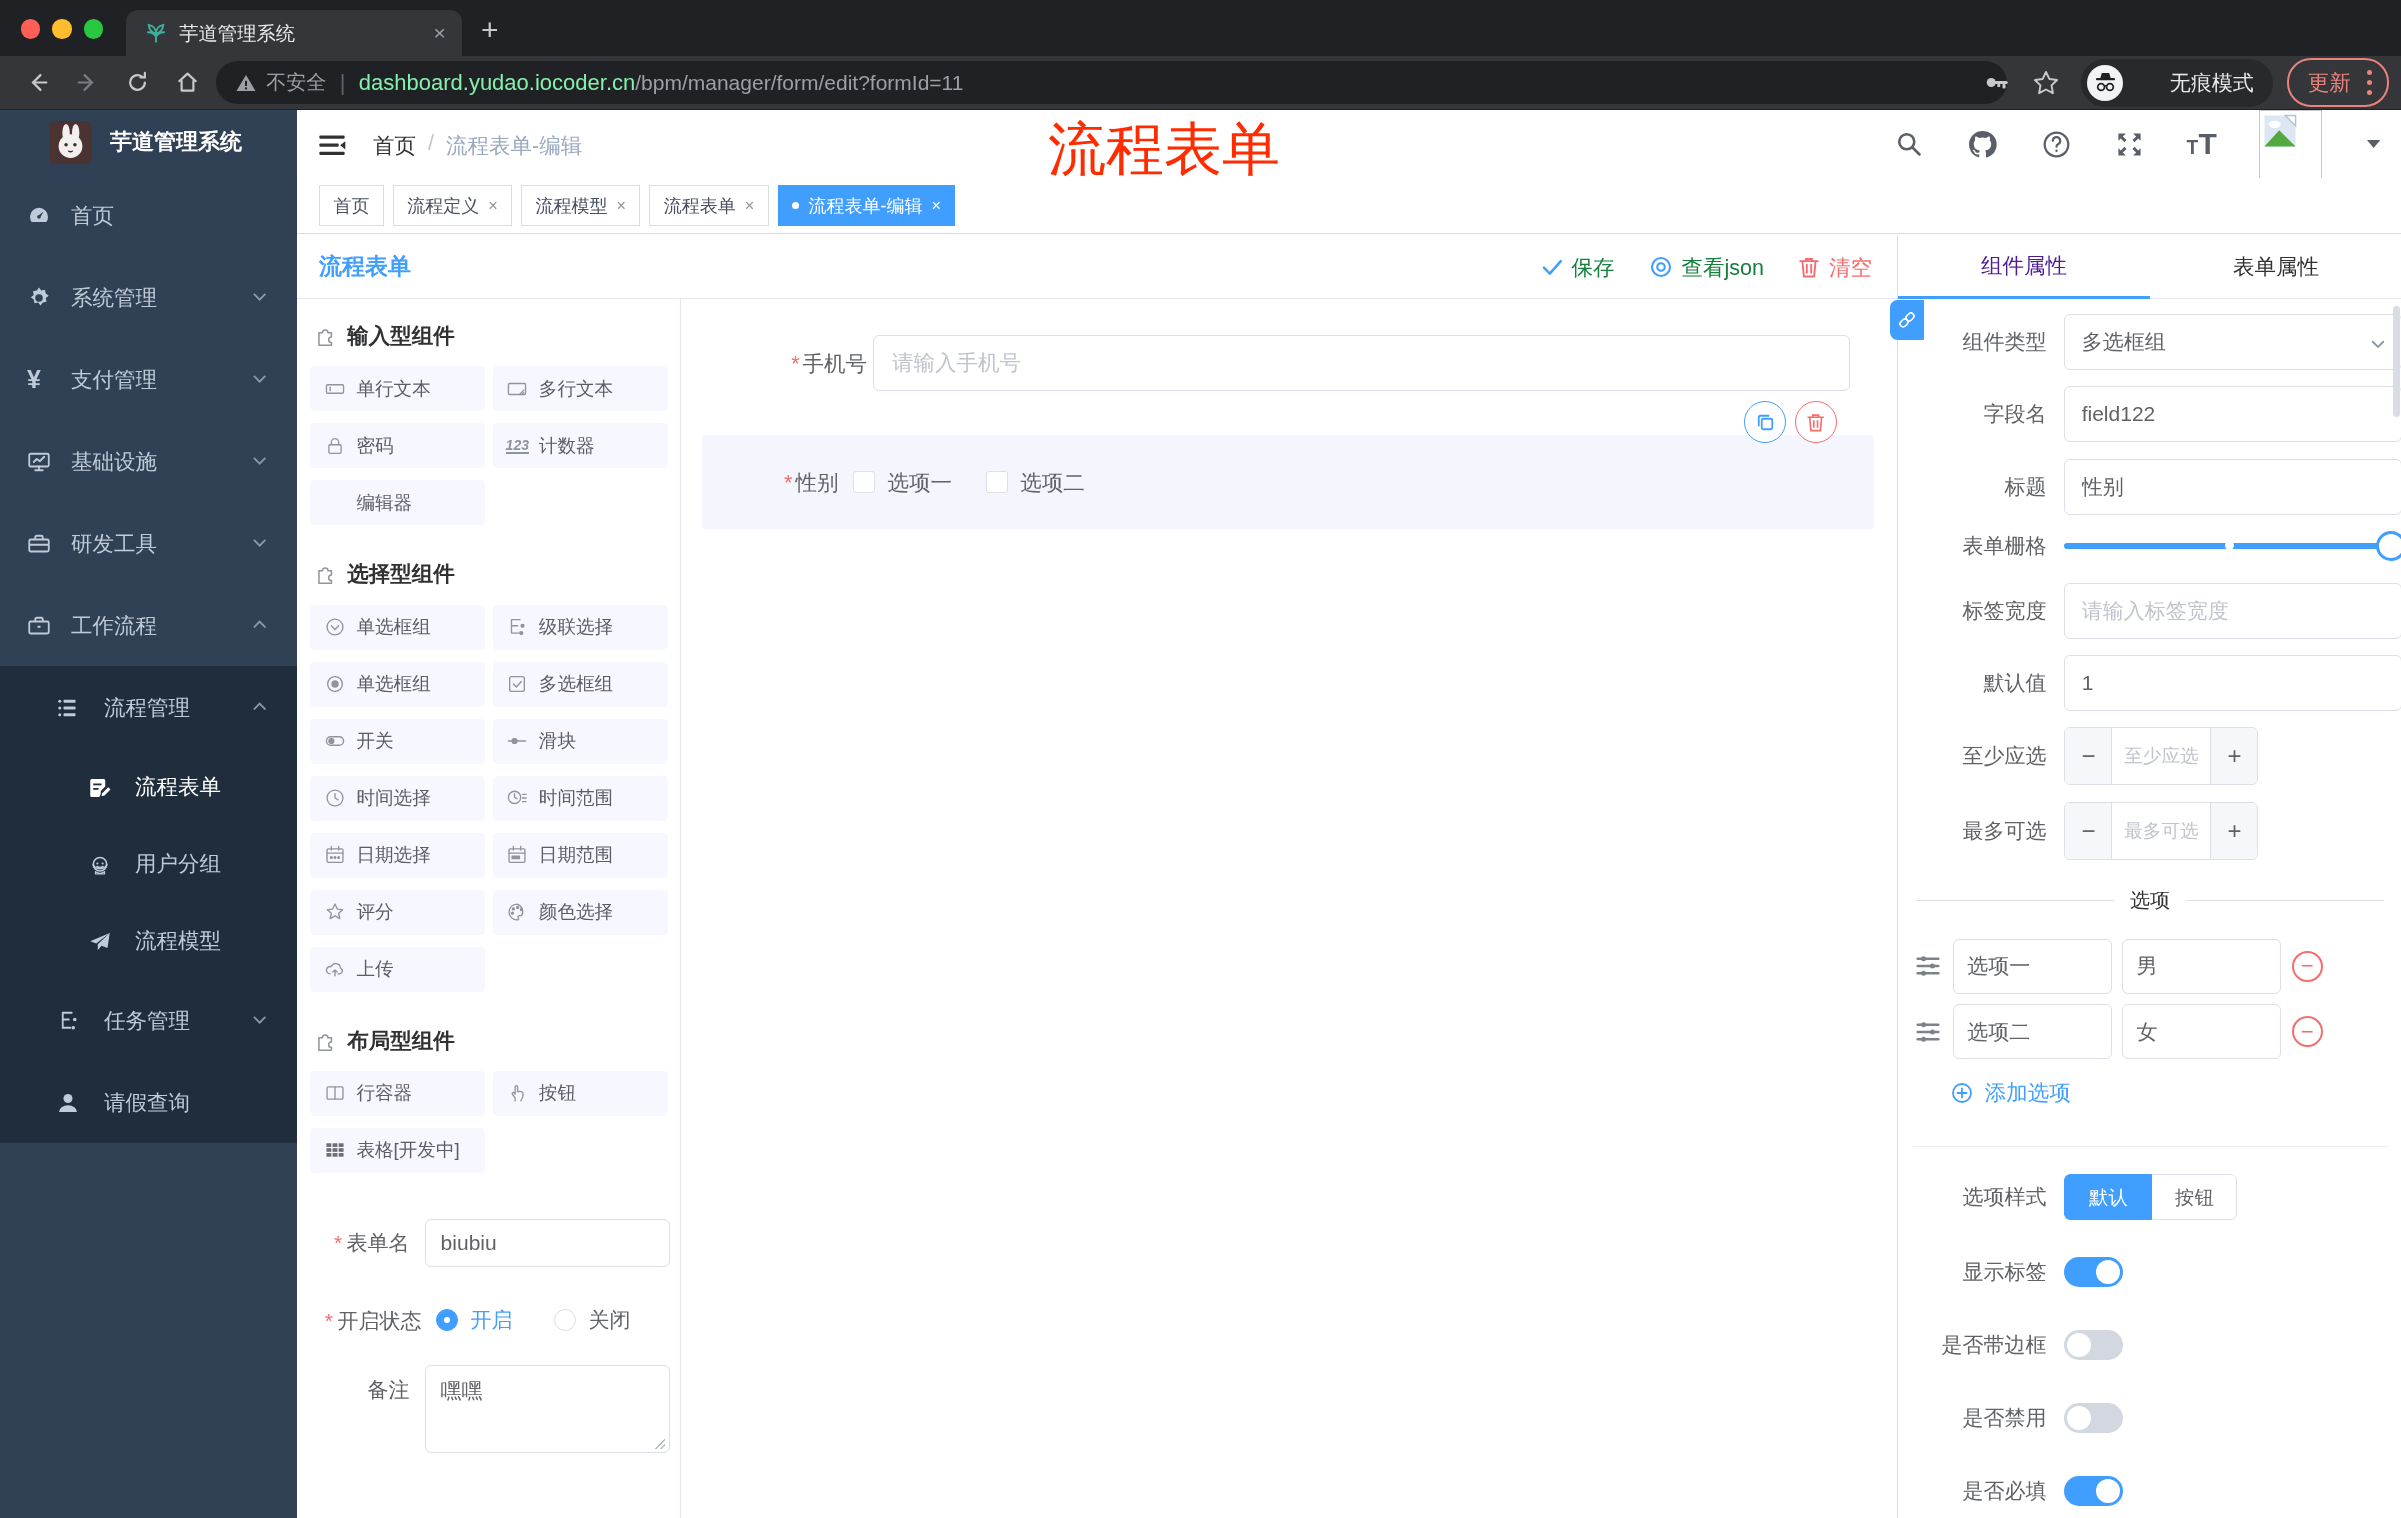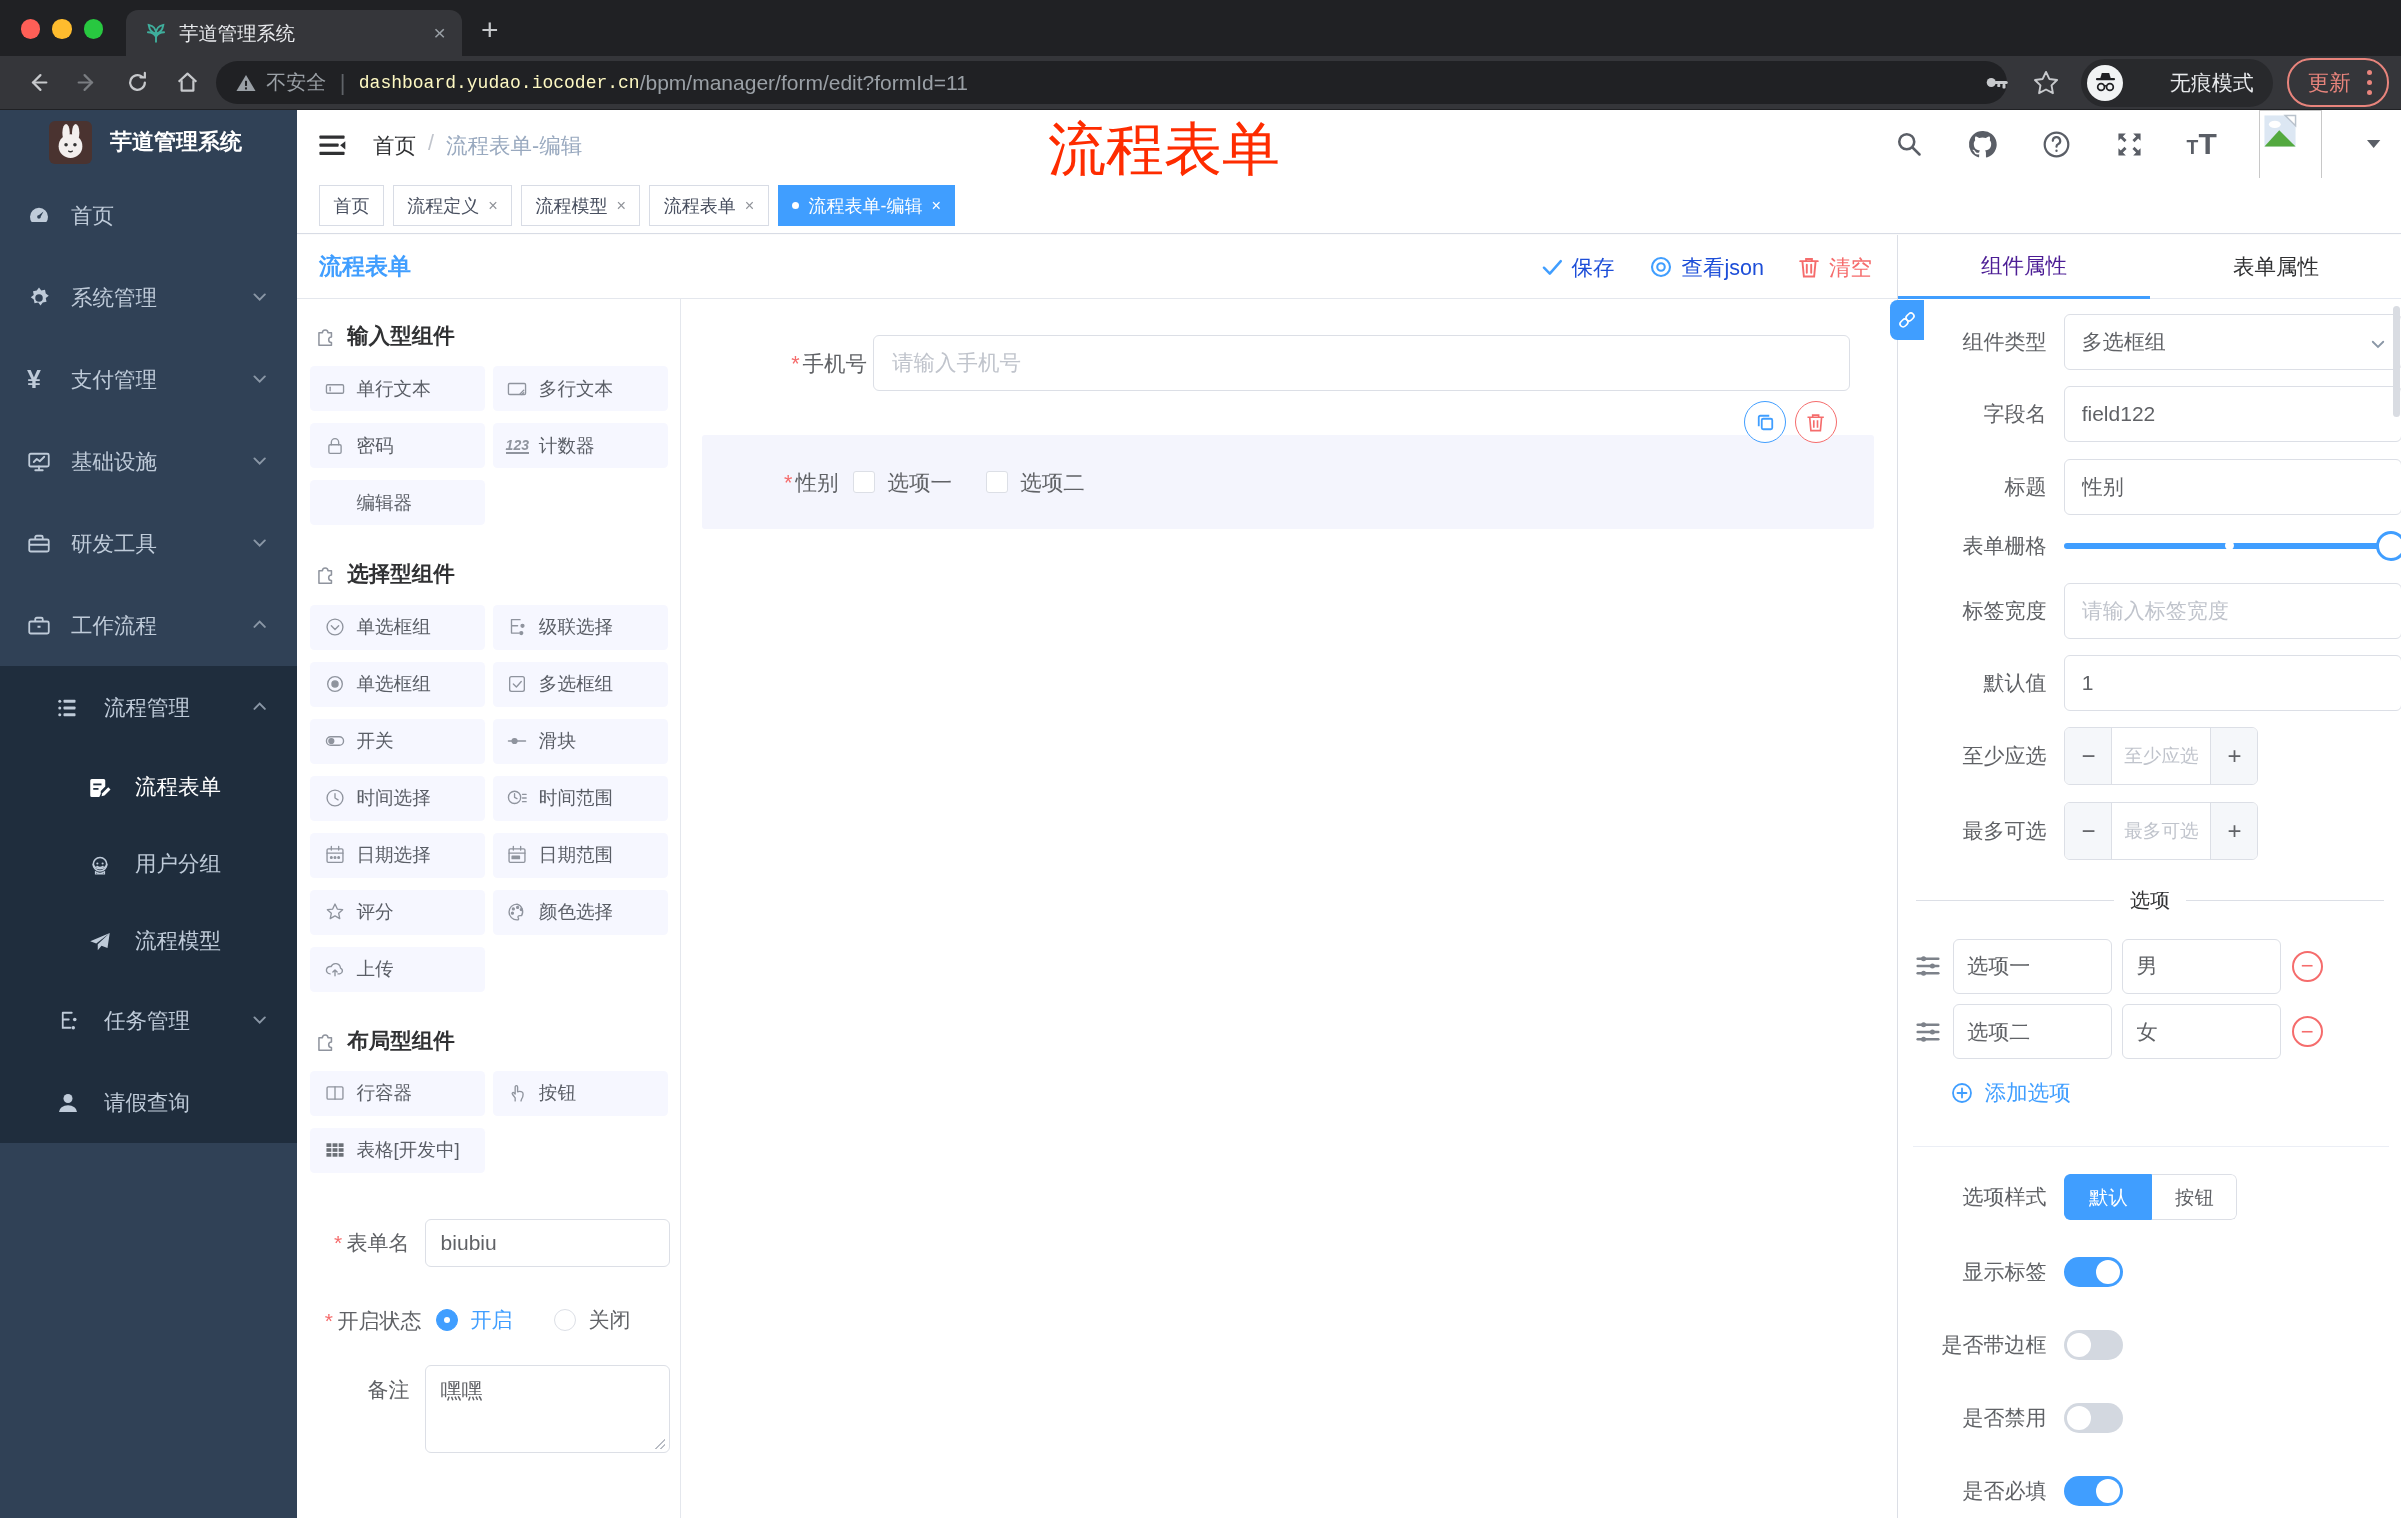--- a/index.html
+++ b/index.html
@@ -19,21 +19,21 @@
   .btab .fav{margin:0 12px 0 19.3px;}
   .btab .bx{margin-left:auto;margin-right:16.3px;color:#9aa0a6;font-size:21px;}
   .newtab{position:absolute;left:481px;top:13.4px;color:#c7c9cc;font-size:30px;font-weight:300;}
   .btoolbar{position:absolute;left:0;top:56px;width:2401px;height:53px;background:#35363a;
             display:flex;align-items:center;}
   .nav-ic{color:#c7c9cc;margin-left:25px;}
   .urlpill{position:absolute;left:216px;top:61px;width:1791px;height:43px;background:#202124;
            border-radius:21.5px;display:flex;align-items:center;color:#9aa0a6;font-size:20px;}
   .urlpill .warn{margin:0 9px 0 19.3px;}
   .urlpill .sep{color:#5f6368;margin:0 13.4px;font-size:22px;}
-  .urlpill .dom{color:#fef9c3;font-size:18px;font-family:Liberation Mono, monospace;}
+  .urlpill .dom{color:#86efac;font-size:22px;}
   .urlpill .path{color:#9aa0a6;font-size:21px;}
   .chrome-right{position:absolute;right:0;top:56px;height:53px;display:flex;align-items:center;}
   .incog{height:48px;background:#28292c;border-radius:24px;display:flex;align-items:center;
          color:#e8eaed;font-size:21px;padding-right:19.3px;margin-left:21px;gap:36px;}
   .incog .cir{width:36px;height:36px;border-radius:50%;background:#f1f3f4;margin:0 10.4px 0 6px;
               display:flex;align-items:center;justify-content:center;}
   .update{height:45px;border:2.2px solid #e8847c;border-radius:24px;display:flex;align-items:center;
           color:#e8847c;font-size:21.5px;margin:0 12px 0 13.4px;padding:0 15px 0 19.3px;gap:16px;}
   .dots3{display:flex;flex-direction:column;gap:5.2px;}
   .dots3 i{width:5.2px;height:5.2px;border-radius:50%;background:#e8847c;display:block;}
@@ -71,21 +71,21 @@
   .tag .x{font-size:16.3px;color:#909399;}
   .tag.active{background:#409eff;border-color:#409eff;color:#fff;}
   .tag.active .x{color:#fff;}
   .tag.active .dot{width:7.4px;height:7.4px;border-radius:50%;background:#fff;display:block;}
 
   
   .toolbar{position:absolute;left:297px;top:235px;width:1600px;height:64px;background:#fff;
            border-bottom:0.7px solid #e4e7ed;box-sizing:border-box;}
   .tb-title{position:absolute;left:22px;top:16.3px;font-size:23px;font-weight:600;color:#409eff;}
   .tb-acts{position:absolute;right:25px;top:0;height:64px;display:flex;align-items:center;gap:34px;}
-  .tb-btn{display:flex;align-items:center;gap:9px;font-size:21.5px;color:#1d4ed8;}
+  .tb-btn{display:flex;align-items:center;gap:9px;font-size:21.5px;color:#15803d;}
   .tb-btn.red{color:#f56c6c;}
 
   
   .palette{position:absolute;left:297px;top:299px;width:384px;height:1220px;background:#fff;
            border-right:0.7px solid #e4e7ed;box-sizing:border-box;padding:22px 10.4px 0 13.4px;overflow:hidden;}
   .psec{display:flex;align-items:center;gap:10.4px;font-size:21.5px;color:#303133;font-weight:600;margin:0 0 16.3px 1.5px;}
   .pgrid{display:grid;grid-template-columns:175px 175px;gap:12px 7.4px;margin-bottom:34px;}
   .pit{height:45px;background:#f6f7ff;border-radius:4.5px;display:flex;align-items:center;
        font-size:18.6px;color:#5a5e66;gap:9px;padding-left:12px;}
   .pit .ik{width:25px;display:flex;justify-content:center;font-style:italic;}

